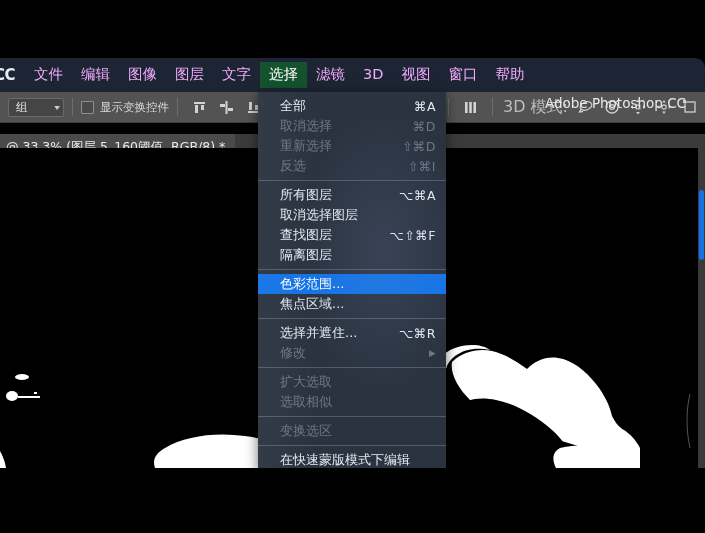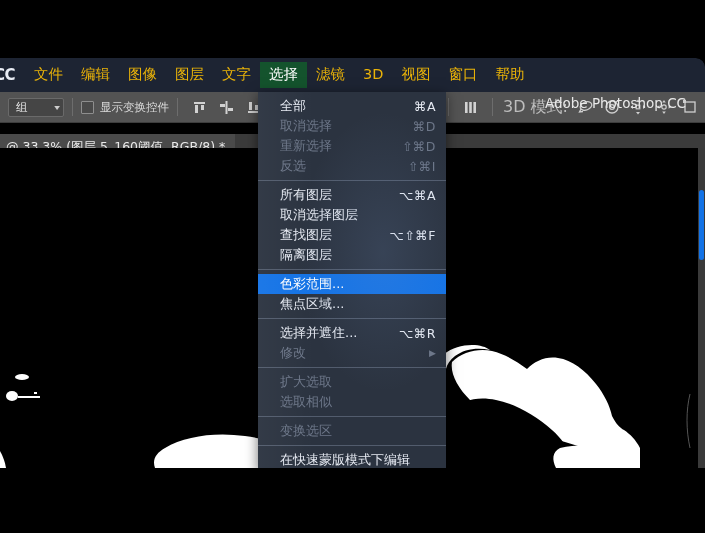--- a/index.html
+++ b/index.html
@@ -52,21 +52,21 @@
   #cc-logo {
     color: #e8ecf4;
     font-weight: bold;
     font-size: 15px;
     letter-spacing: -0.5px;
     margin-left: -6px;
     margin-right: 10px;
     font-family: "DejaVu Sans", sans-serif;
   }
   .menu-title {
-    color: #eab308;
+    color: #f0abfc;
     font-size: 14.5px;
     padding: 5px 9px 6px 9px;
     line-height: 1;
     white-space: nowrap;
     cursor: default;
     font-family: "DejaVu Sans", "Liberation Sans", sans-serif;
   }
   .menu-title.active {
     background: #14532d;
     color: #ffffff;

